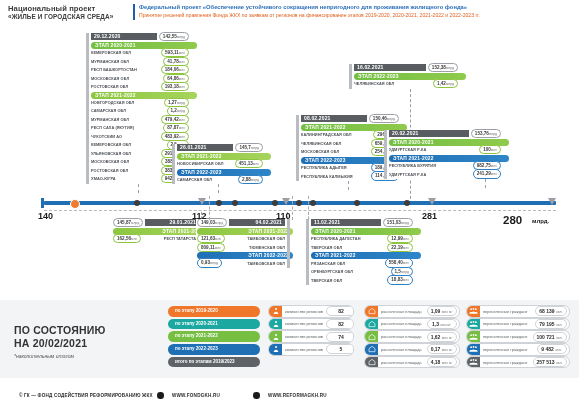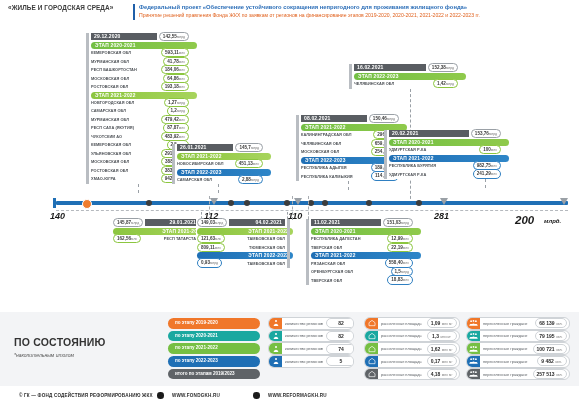--- a/index.html
+++ b/index.html
@@ -64,33 +64,33 @@
   .regrow.rev{flex-direction:row-reverse;}
   .regrow .reg{flex:1;}
   .regrow.rev .reg{text-align:right;}
 
   .toptick{position:absolute;left:50%;top:-7px;width:1px;height:7px;
     border-left:1px dashed #9aa0a6;}
   .btmtick{position:absolute;left:50%;bottom:-9px;width:1px;height:9px;
     border-left:1px dashed #9aa0a6;}
 
   
-  #axis{position:absolute;left:12px;top:196px;width:477px;height:26px;font-style:italic;}
+  #axis{position:absolute;left:0;top:196px;width:477px;height:26px;}
   #axis .bar{position:absolute;left:44px;top:5px;height:3.5px;background:#1f6fb5;width:512px;border-radius:1px;}
   #axis .cap{position:absolute;left:41px;top:2px;width:2.6px;height:10px;background:#1f6fb5;}
   #axis .dash{position:absolute;top:14px;left:44px;width:512px;border-top:1px dashed #b5b9be;}
   .adot{position:absolute;top:3.6px;width:6px;height:6px;border-radius:50%;background:#3d3d3d;}
   .adot.orange{background:#f07d2e;width:8px;height:8px;top:2.6px;border:1.5px solid #fff;}
   .atri{position:absolute;top:2px;width:0;height:0;border-left:4.5px solid transparent;border-right:4.5px solid transparent;border-top:7px solid #9aa0a6;}
   .alab{position:absolute;top:15px;font-size:9px;font-weight:700;color:#1b1b1b;}
   .alab.big{font-size:11.5px;}
   .vline{position:absolute;border-left:1px dashed #a8acb1;}
 
   
-  #bottom{position:absolute;left:0;top:312px;width:579px;height:78px;background:#f3f4f6;}
+  #bottom{position:absolute;left:0;top:300px;width:579px;height:78px;background:#f3f4f6;}
   #bottom-title{position:absolute;left:14px;top:24px;}
   #bottom-title .a{font-size:10.5px;font-weight:700;color:#333;letter-spacing:.2px;line-height:13px;}
   #bottom-title .c{font-size:5px;font-style:italic;color:#555;margin-top:3px;}
 
   .bcol{position:absolute;top:6px;}
   .brow{display:flex;align-items:center;height:10.5px;margin-bottom:2.2px;}
 
   .chip{
     border-radius:6px;color:#fff;font-size:4.6px;font-weight:600;
     height:10.5px;line-height:10.5px;padding:0 7px;white-space:nowrap;
@@ -122,20 +122,21 @@
   
   #footer{position:absolute;left:0;top:386px;width:579px;height:24px;background:#fff;}
   .fitem{position:absolute;font-size:4.6px;font-weight:700;color:#2b2b2b;letter-spacing:.2px;top:7px;}
   .fdot{position:absolute;width:6.5px;height:6.5px;border-radius:50%;background:#1b1b1b;top:6px;}
 </style>
 </head>
 <body>
 
 <div id="header">
   <div id="brand">
+    <div class="l1">Национальный проект</div>
     <div class="l2">«ЖИЛЬЕ И ГОРОДСКАЯ СРЕДА»</div>
   </div>
   <div id="hdr-rule"></div>
   <div id="hdr-text">
     <div class="t1">Федеральный проект «Обеспечение устойчивого сокращения  непригодного для проживания жилищного фонда»</div>
     <div class="t2">Принятие  решений правления Фонда ЖКХ по заявкам  от регионов на финансирование этапов 2019-2020, 2020-2021, 2021-2022 и 2022-2023 гг.</div>
   </div>
 </div>
 
 <div class="card" style="left:86px;top:33px;width:104px;">
@@ -398,31 +399,32 @@
   <div class="adot" style="left:310px;"></div>
   <div class="adot" style="left:354px;"></div>
   <div class="adot" style="left:404px;"></div>
   <div class="atri" style="left:428px;"></div>
   <div class="atri" style="left:548px;"></div>
 
   <div class="alab" style="left:38px;">140</div>
   <div class="alab" style="left:192px;">112</div>
   <div class="alab" style="left:276px;">110</div>
   <div class="alab" style="left:422px;">281</div>
-  <div class="alab big" style="left:503px;top:18px;">200</div>
+  <div class="alab big" style="left:503px;top:18px;">280</div>
   <div class="alab" style="left:532px;top:22px;font-size:6px;font-weight:600;">млрд.</div>
 </div>
 
 <div class="vline" style="left:209px;top:196px;height:24px;"></div>
 <div class="vline" style="left:292px;top:196px;height:24px;"></div>
 <div class="vline" style="left:308px;top:196px;height:24px;"></div>
 
 <div id="bottom">
   <div id="bottom-title">
     <div class="a">ПО СОСТОЯНИЮ</div>
+    <div class="a">НА 20/02/2021</div>
     <div class="c">*накопительным итогом</div>
   </div>
 
   <div class="bcol" style="left:168px;width:92px;">
     <div class="brow">
         <div class="chip c-or" style="width:100%;">по этапу 2019-2020</div>
       </div>
     <div class="brow">
         <div class="chip c-tl" style="width:100%;">по этапу 2020-2021</div>
       </div>

